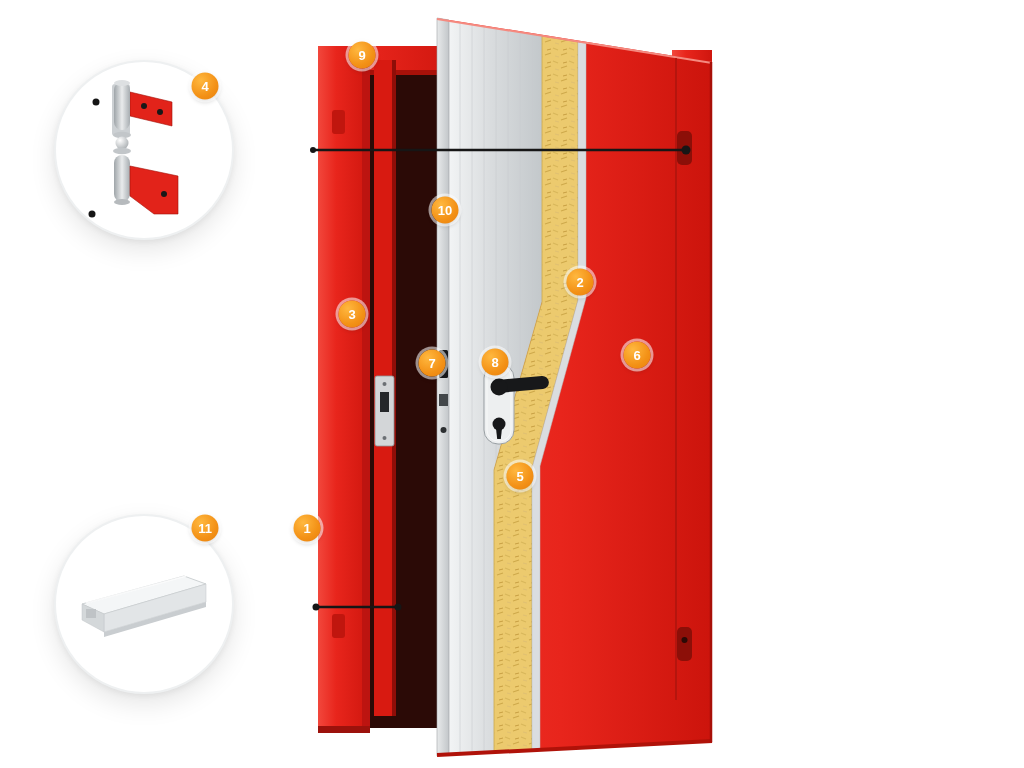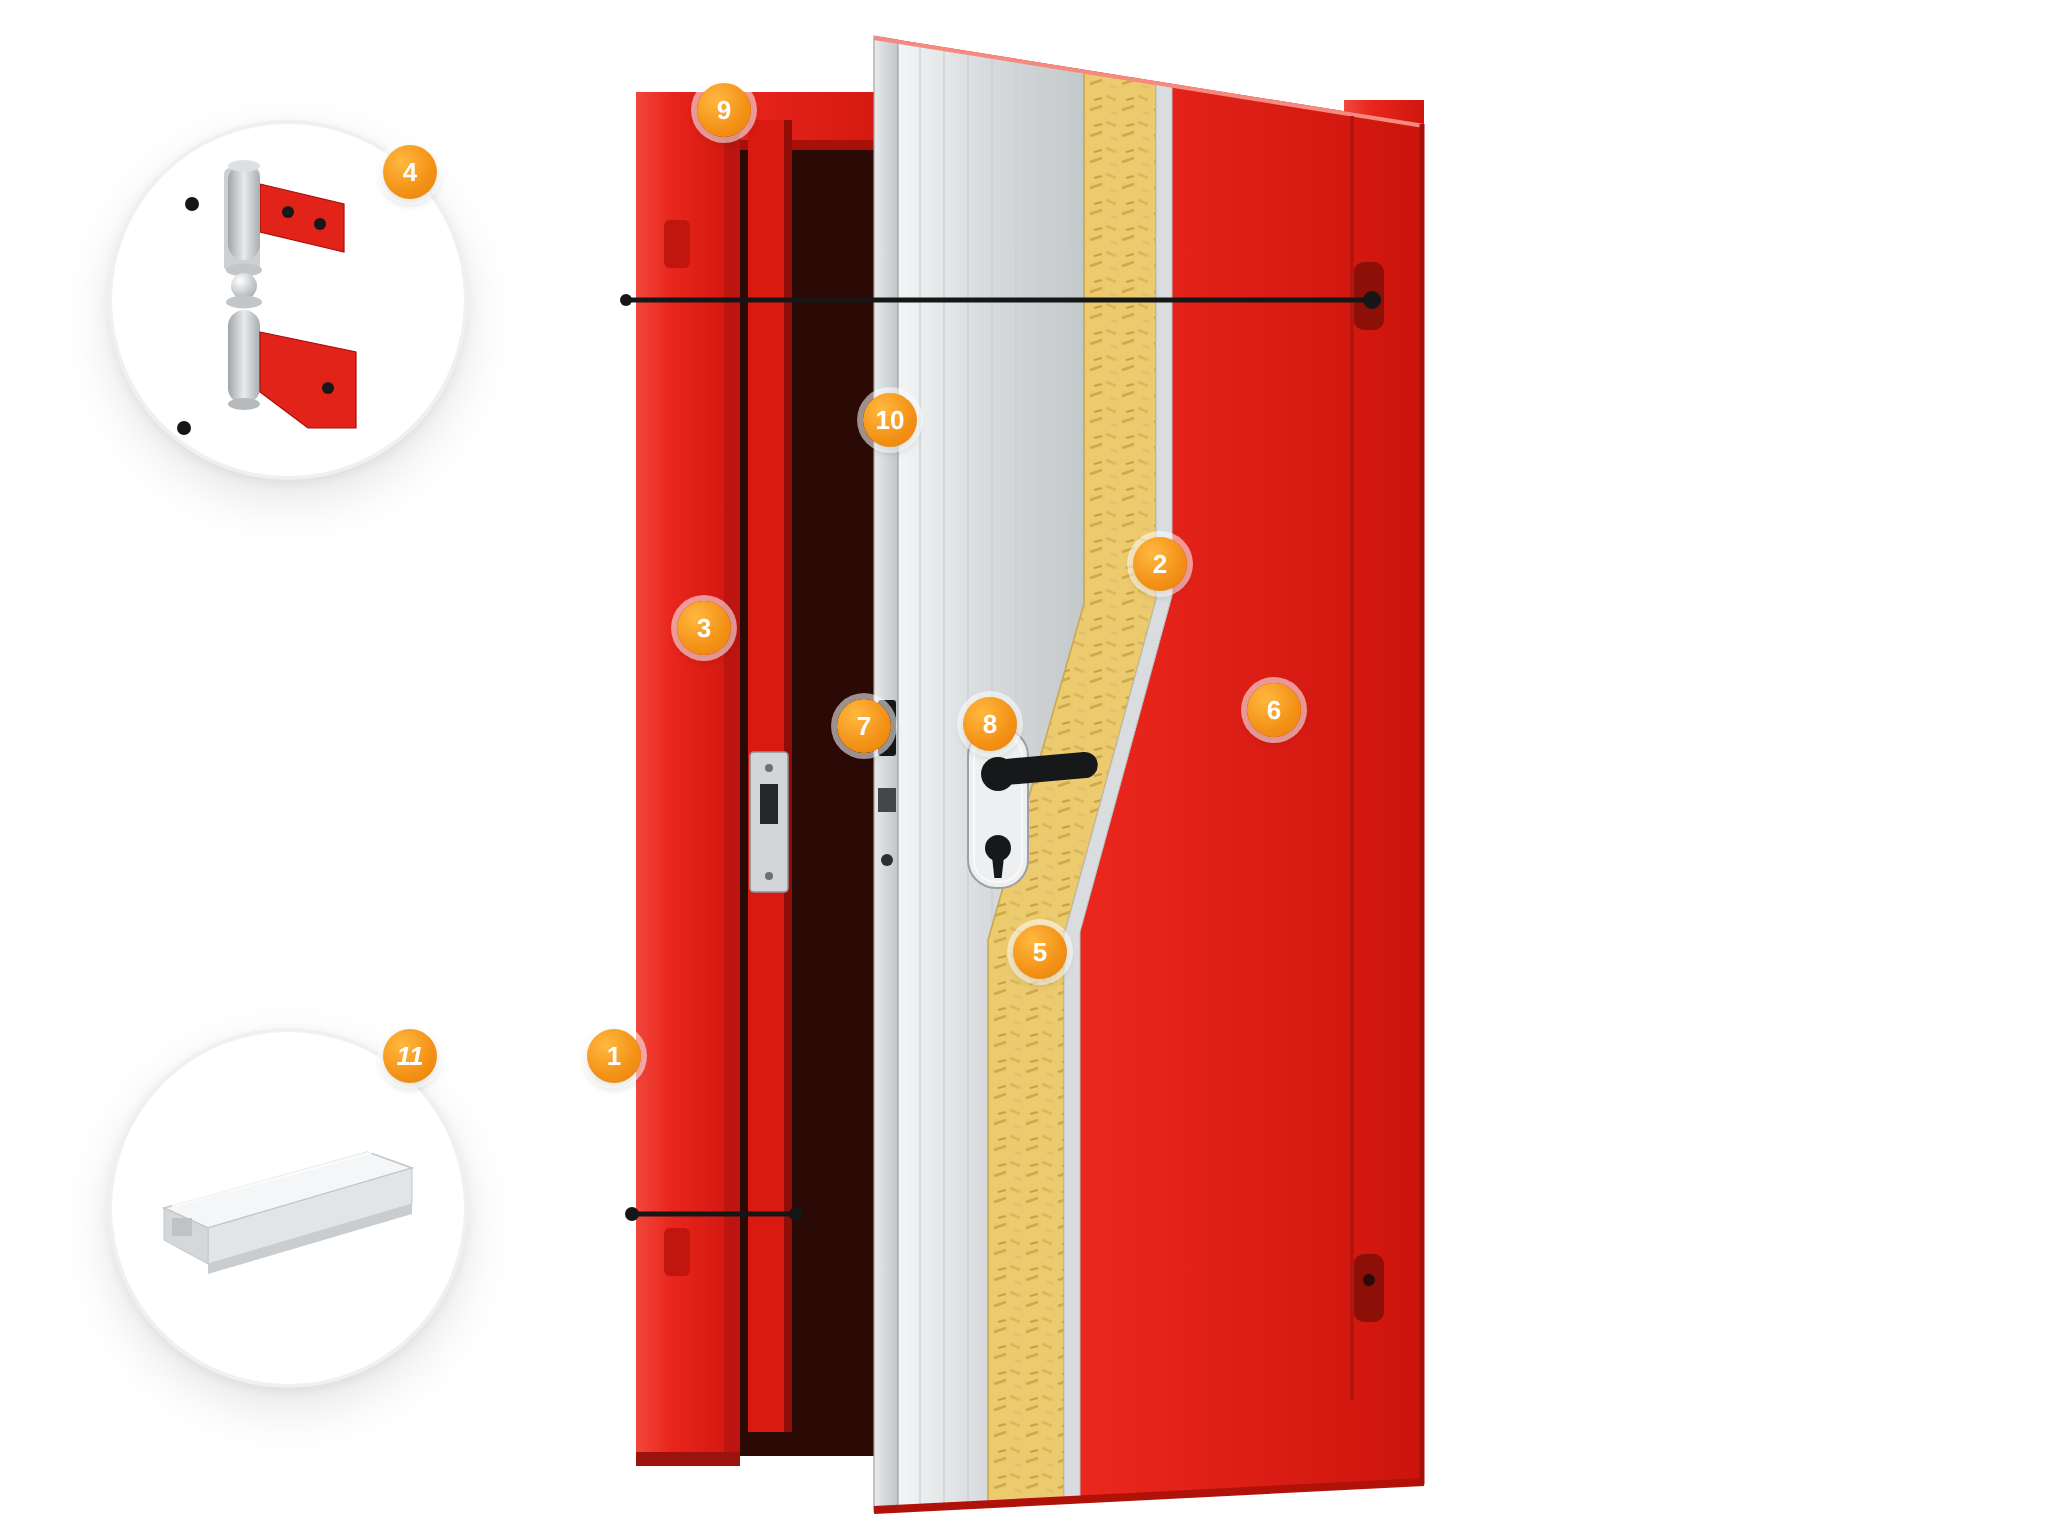--- a/index.html
+++ b/index.html
@@ -202,15 +202,15 @@
   <div class="callout" style="left: 307px; top: 528px;">1</div>
   <div class="callout" style="left: 580px; top: 282px;">2</div>
   <div class="callout" style="left: 352px; top: 314px;">3</div>
   <div class="callout" style="left: 205px; top: 86px;">4</div>
   <div class="callout" style="left: 520px; top: 476px;">5</div>
   <div class="callout" style="left: 637px; top: 355px;">6</div>
   <div class="callout" style="left: 432px; top: 363px;">7</div>
   <div class="callout" style="left: 495px; top: 362px;">8</div>
   <div class="callout" style="left: 362px; top: 55px;">9</div>
   <div class="callout" style="left: 445px; top: 210px;">10</div>
-  <div class="callout" style="left: 205px; top: 528px; font-style: italic;">11</div>
+  <div class="callout" style="left: 205px; top: 528px;">11</div>
 
 </div>
 
 </body></html>

